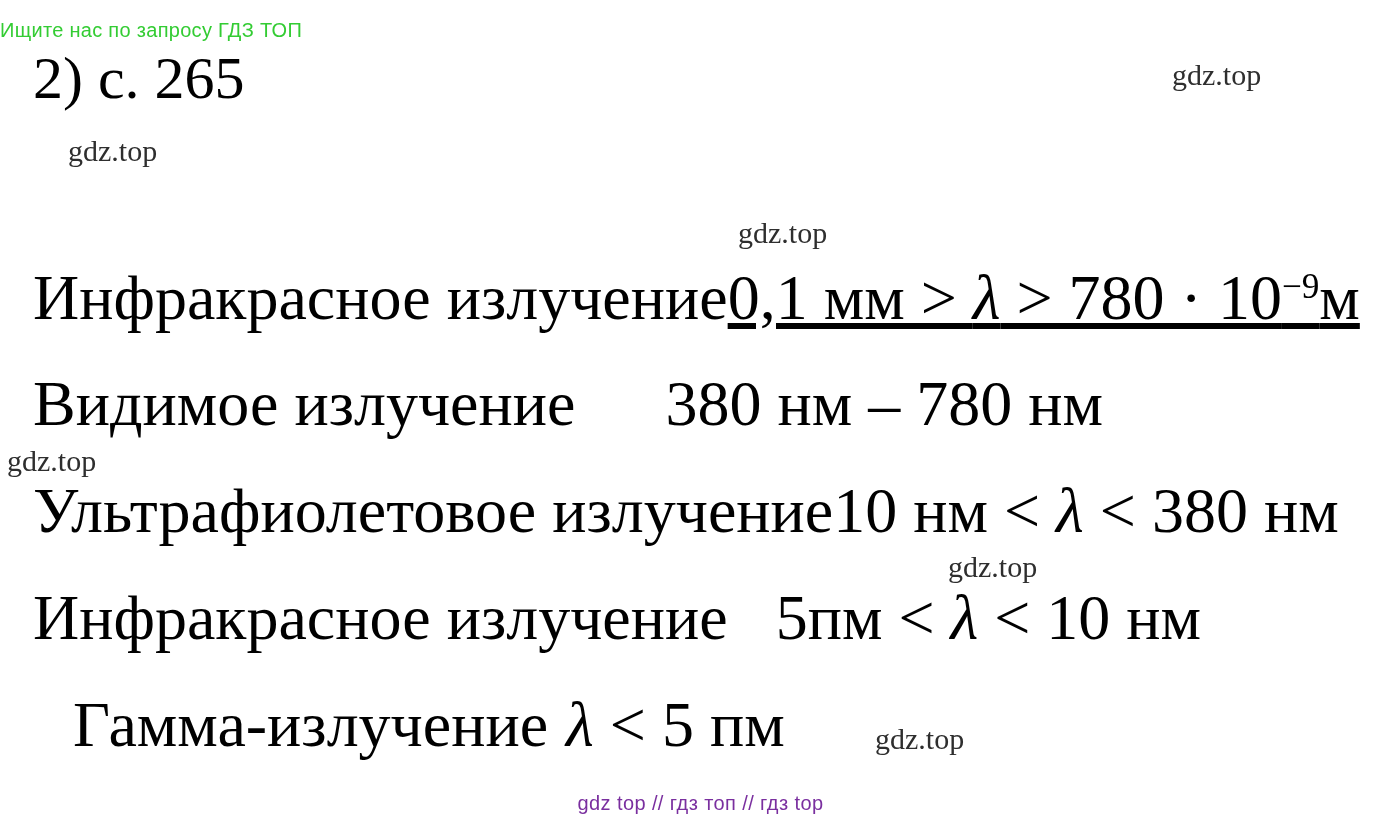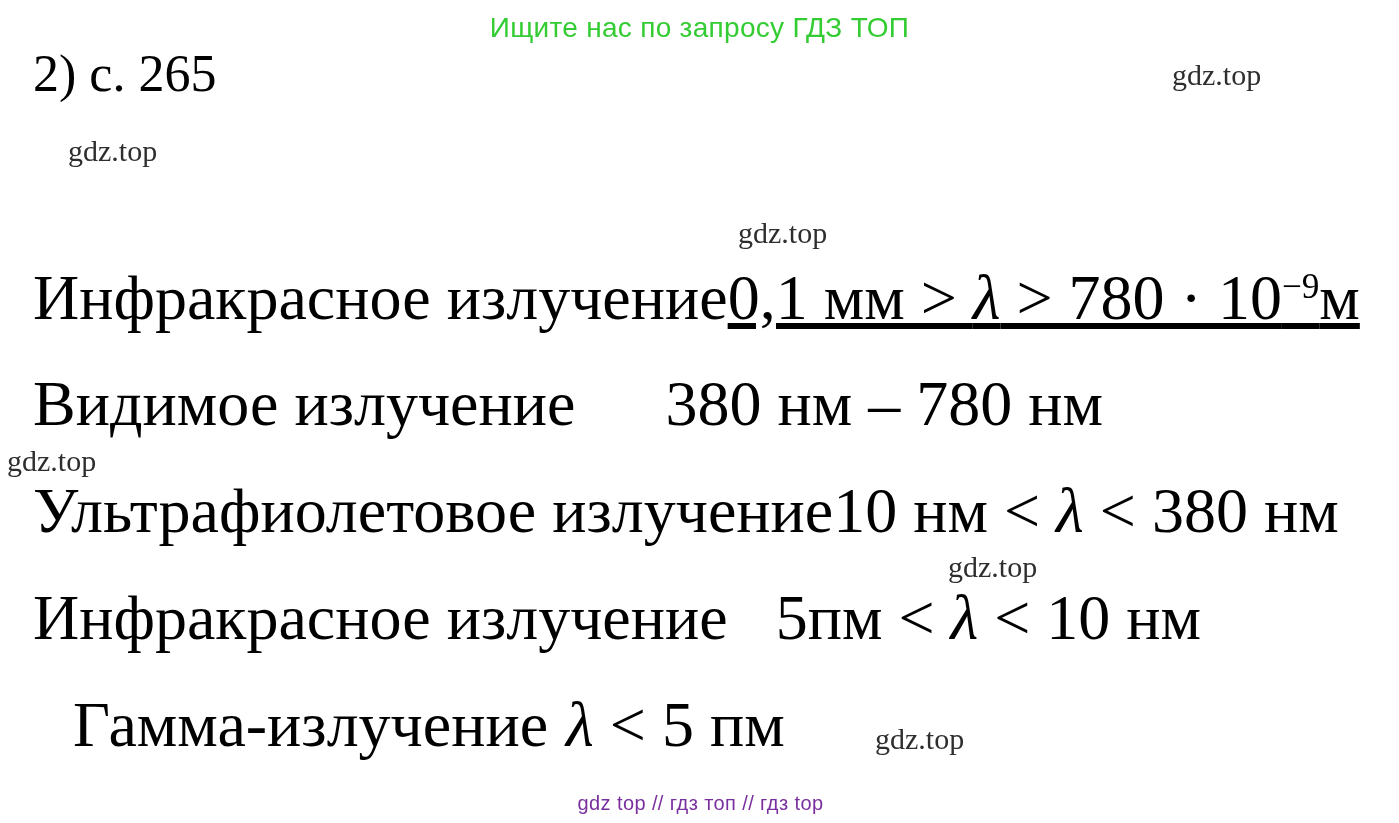--- a/index.html
+++ b/index.html
@@ -12,26 +12,26 @@
     height: 823px;
     background: #ffffff;
     overflow: hidden;
     font-family: "Liberation Serif", serif;
     color: var(--text-black, #000000);
   }
 
   
   .promo {
     position: absolute;
-    top: 12px;
+    top: 19px;
     left: 0;
     width: 100%;
-    text-align: center;
+    text-align: left;
     font-family: "Liberation Sans", sans-serif;
-    font-size: 28px;
+    font-size: 20px;
     letter-spacing: 0.3px;
     color: var(--promo-green, #33cc33);
   }
 
   
   .wm {
     position: absolute;
     font-family: Liberation Serif, serif;
     font-size: 30px;
     color: var(--watermark-gray, #2e2e2e);
@@ -45,21 +45,21 @@
   .wm-line6     { left: 875px;  top: 722px; }
 
   
   .title {
     position: absolute;
     left: 33px;
     top: 48px;
     margin: 0;
     font-family: "Liberation Serif", serif;
     font-weight: normal;
-    font-size: 52px;
+    font-size: 60px;
     line-height: 1;
     white-space: nowrap;
   }
 
   
   .content { position: absolute; left: 0; top: 0; width: 100%; height: 100%; }
   .line {
     position: absolute;
     left: 33px;
     font-size: 64px;

